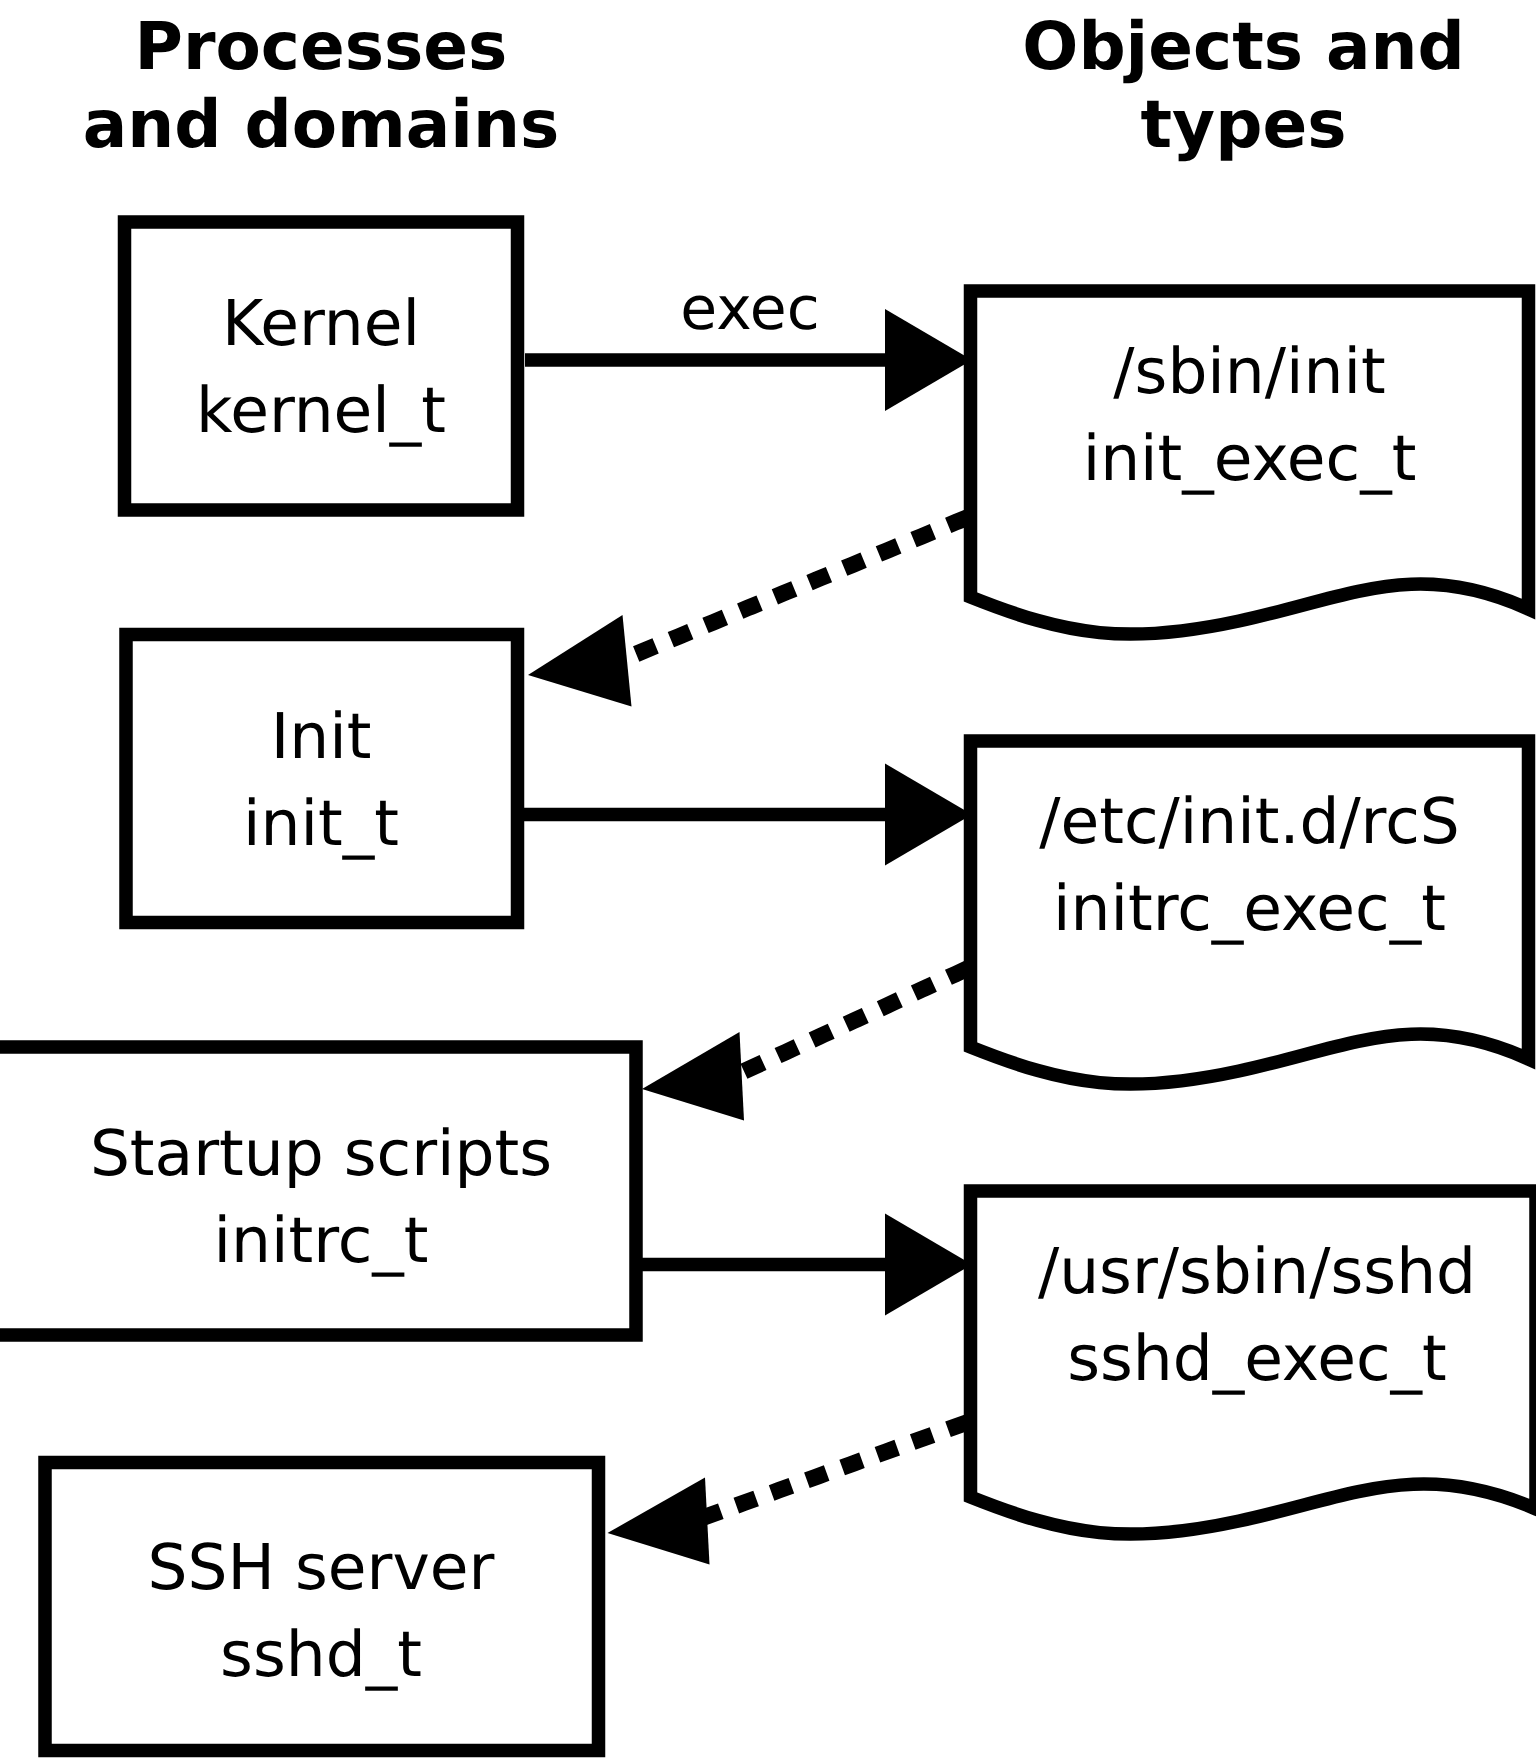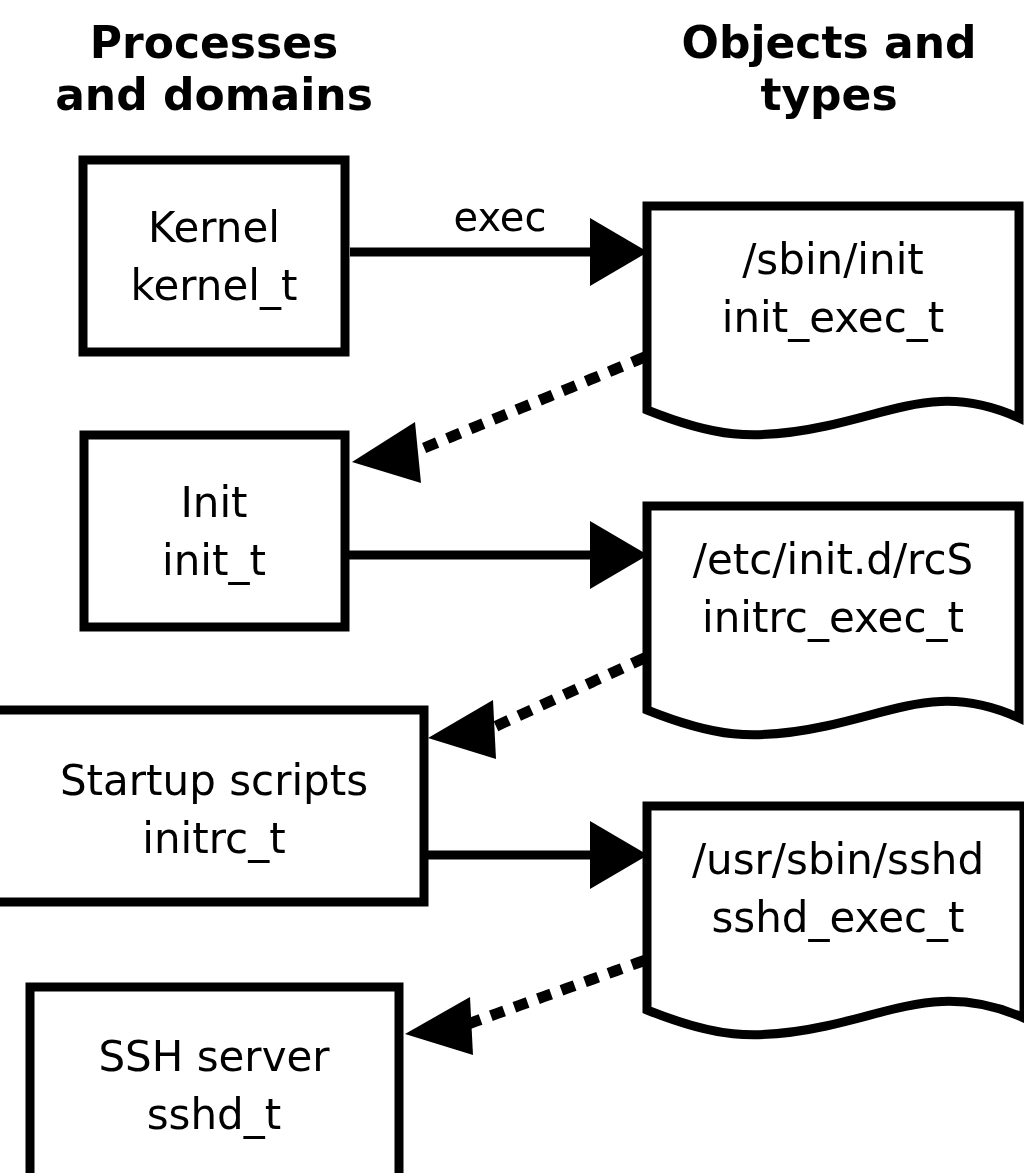--- a/index.html
+++ b/index.html
@@ -13,21 +13,20 @@
     position: relative;
     font-family: "DejaVu Sans", sans-serif;
     overflow: hidden;
   }
   #diagram-root {
     position: absolute;
     top: 0;
     left: 0;
     width: 1024px;
     height: 1107px;
-    margin-top: 12px;
   }
   svg {
     display: block;
   }
   .col-header {
     font-family: "DejaVu Sans", sans-serif;
     font-weight: bold;
     font-size: 44px;
     fill: #000000;
   }

